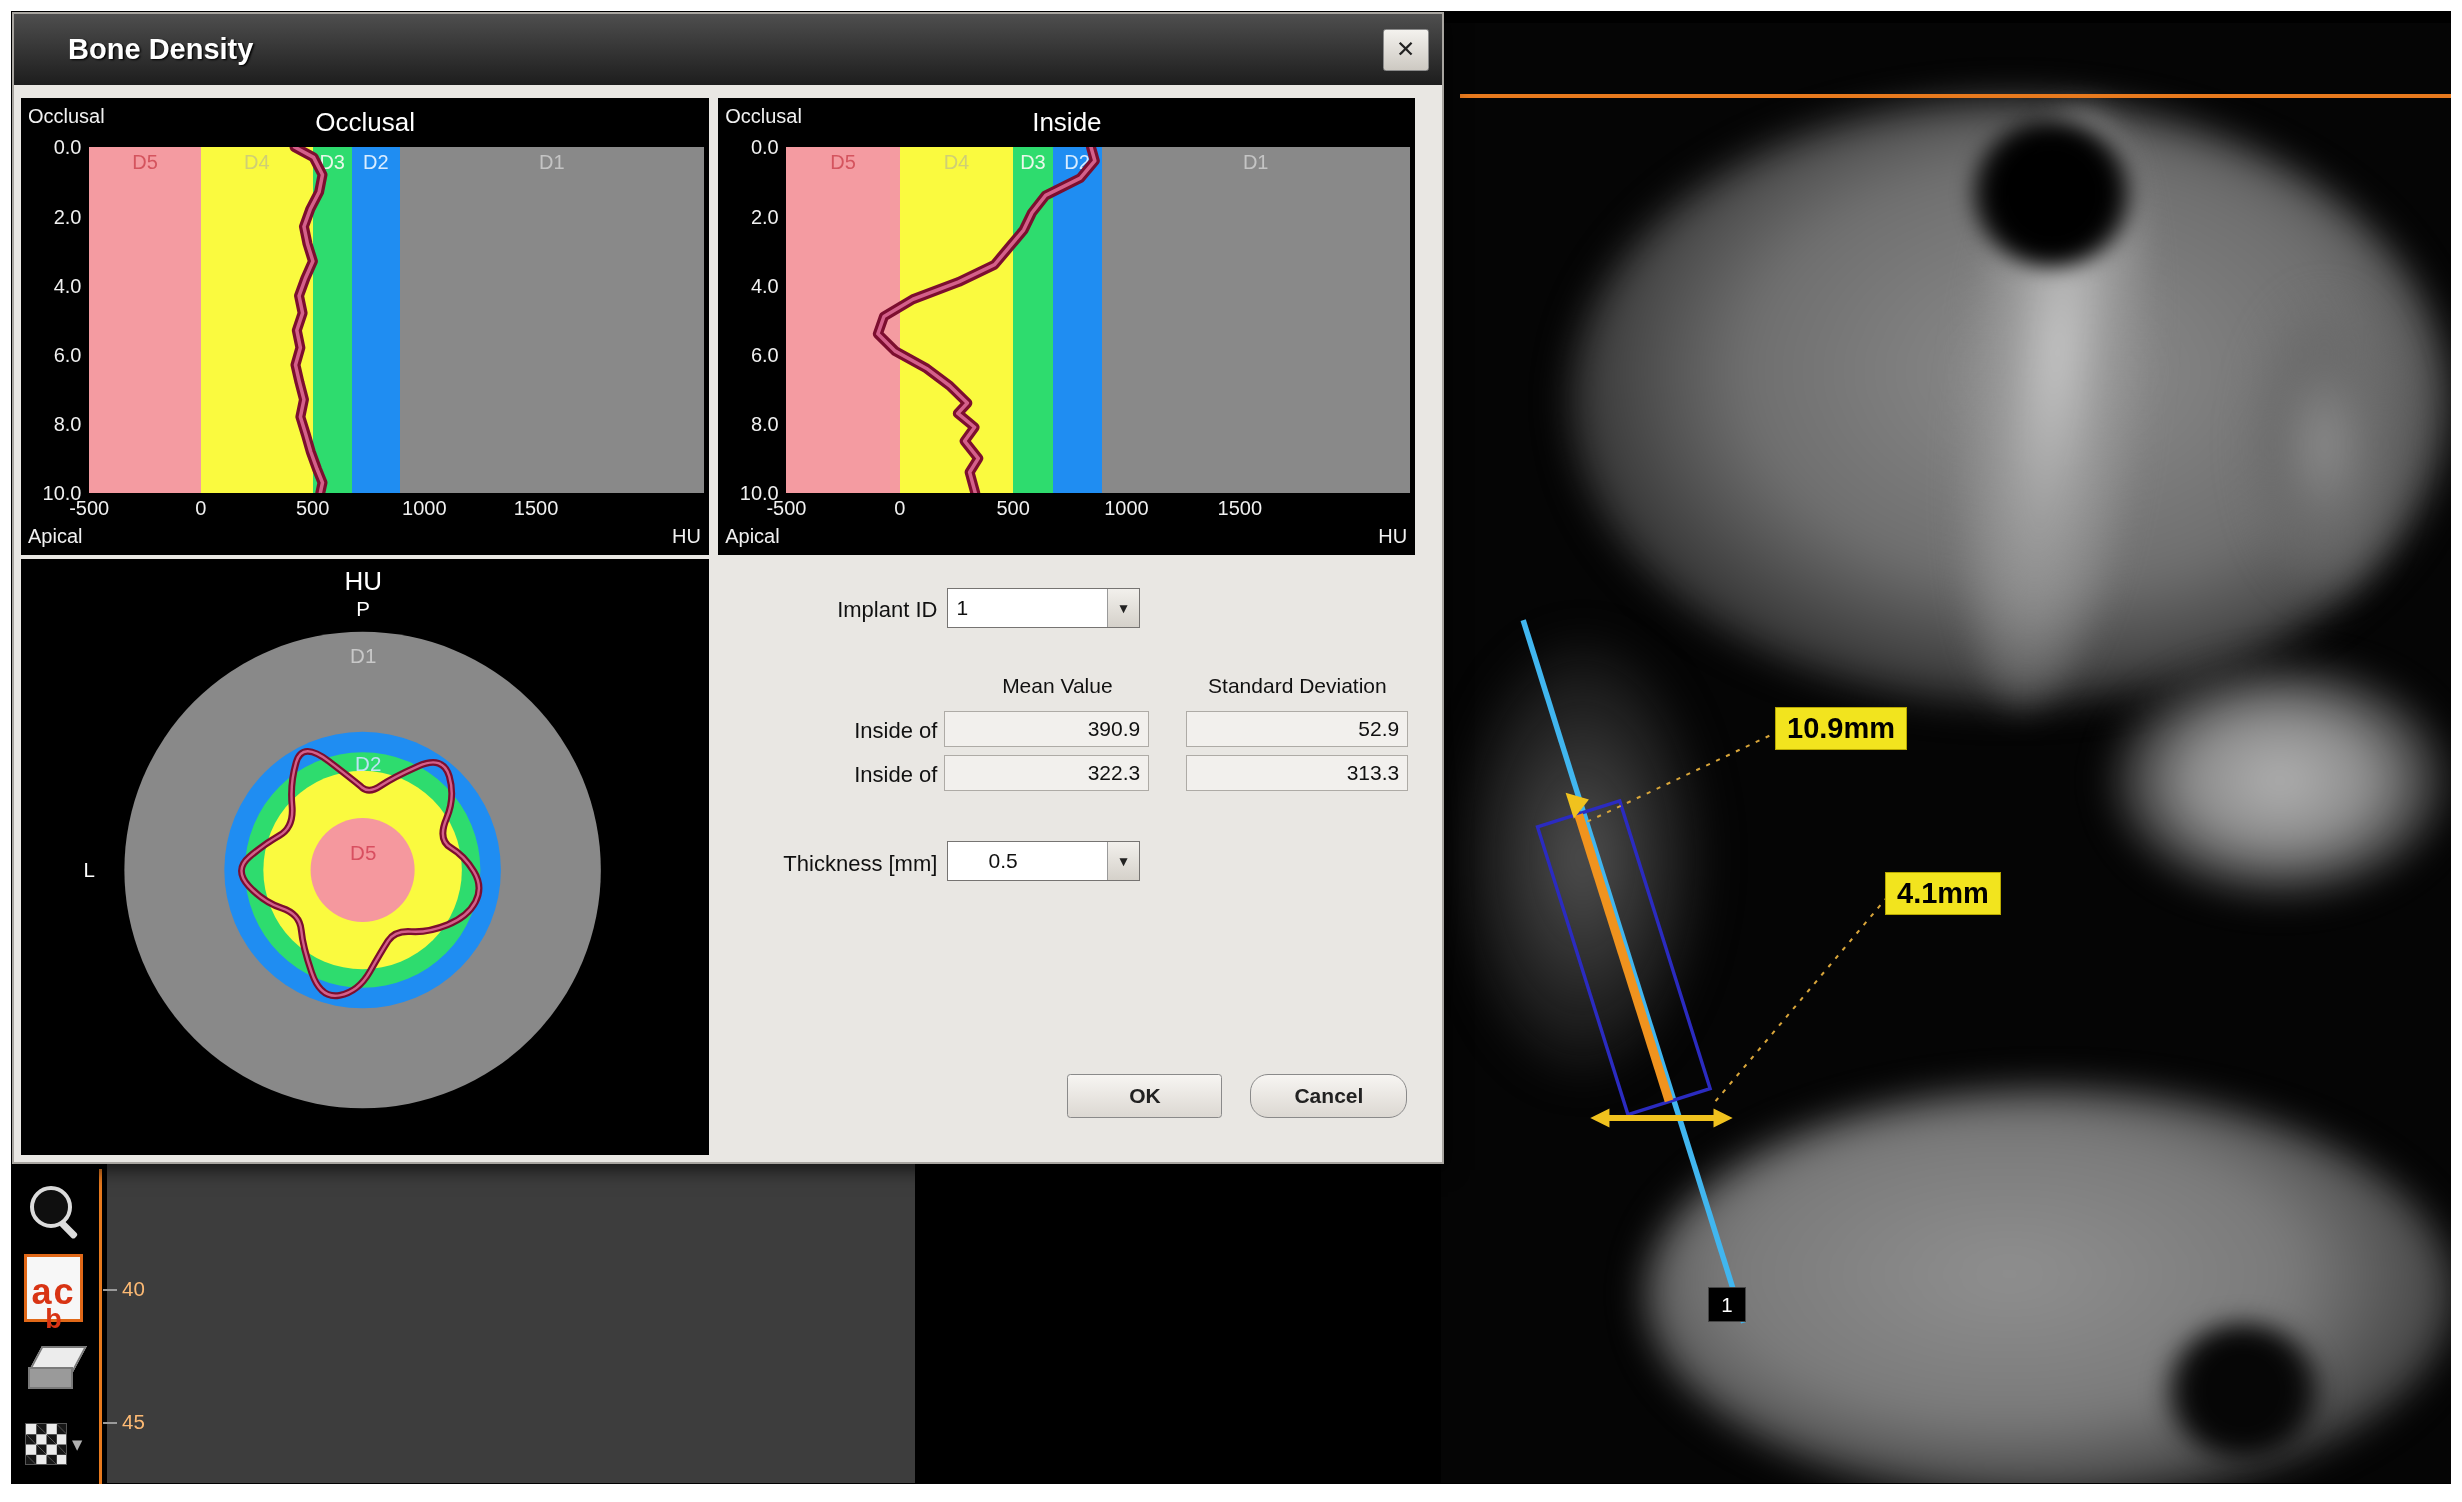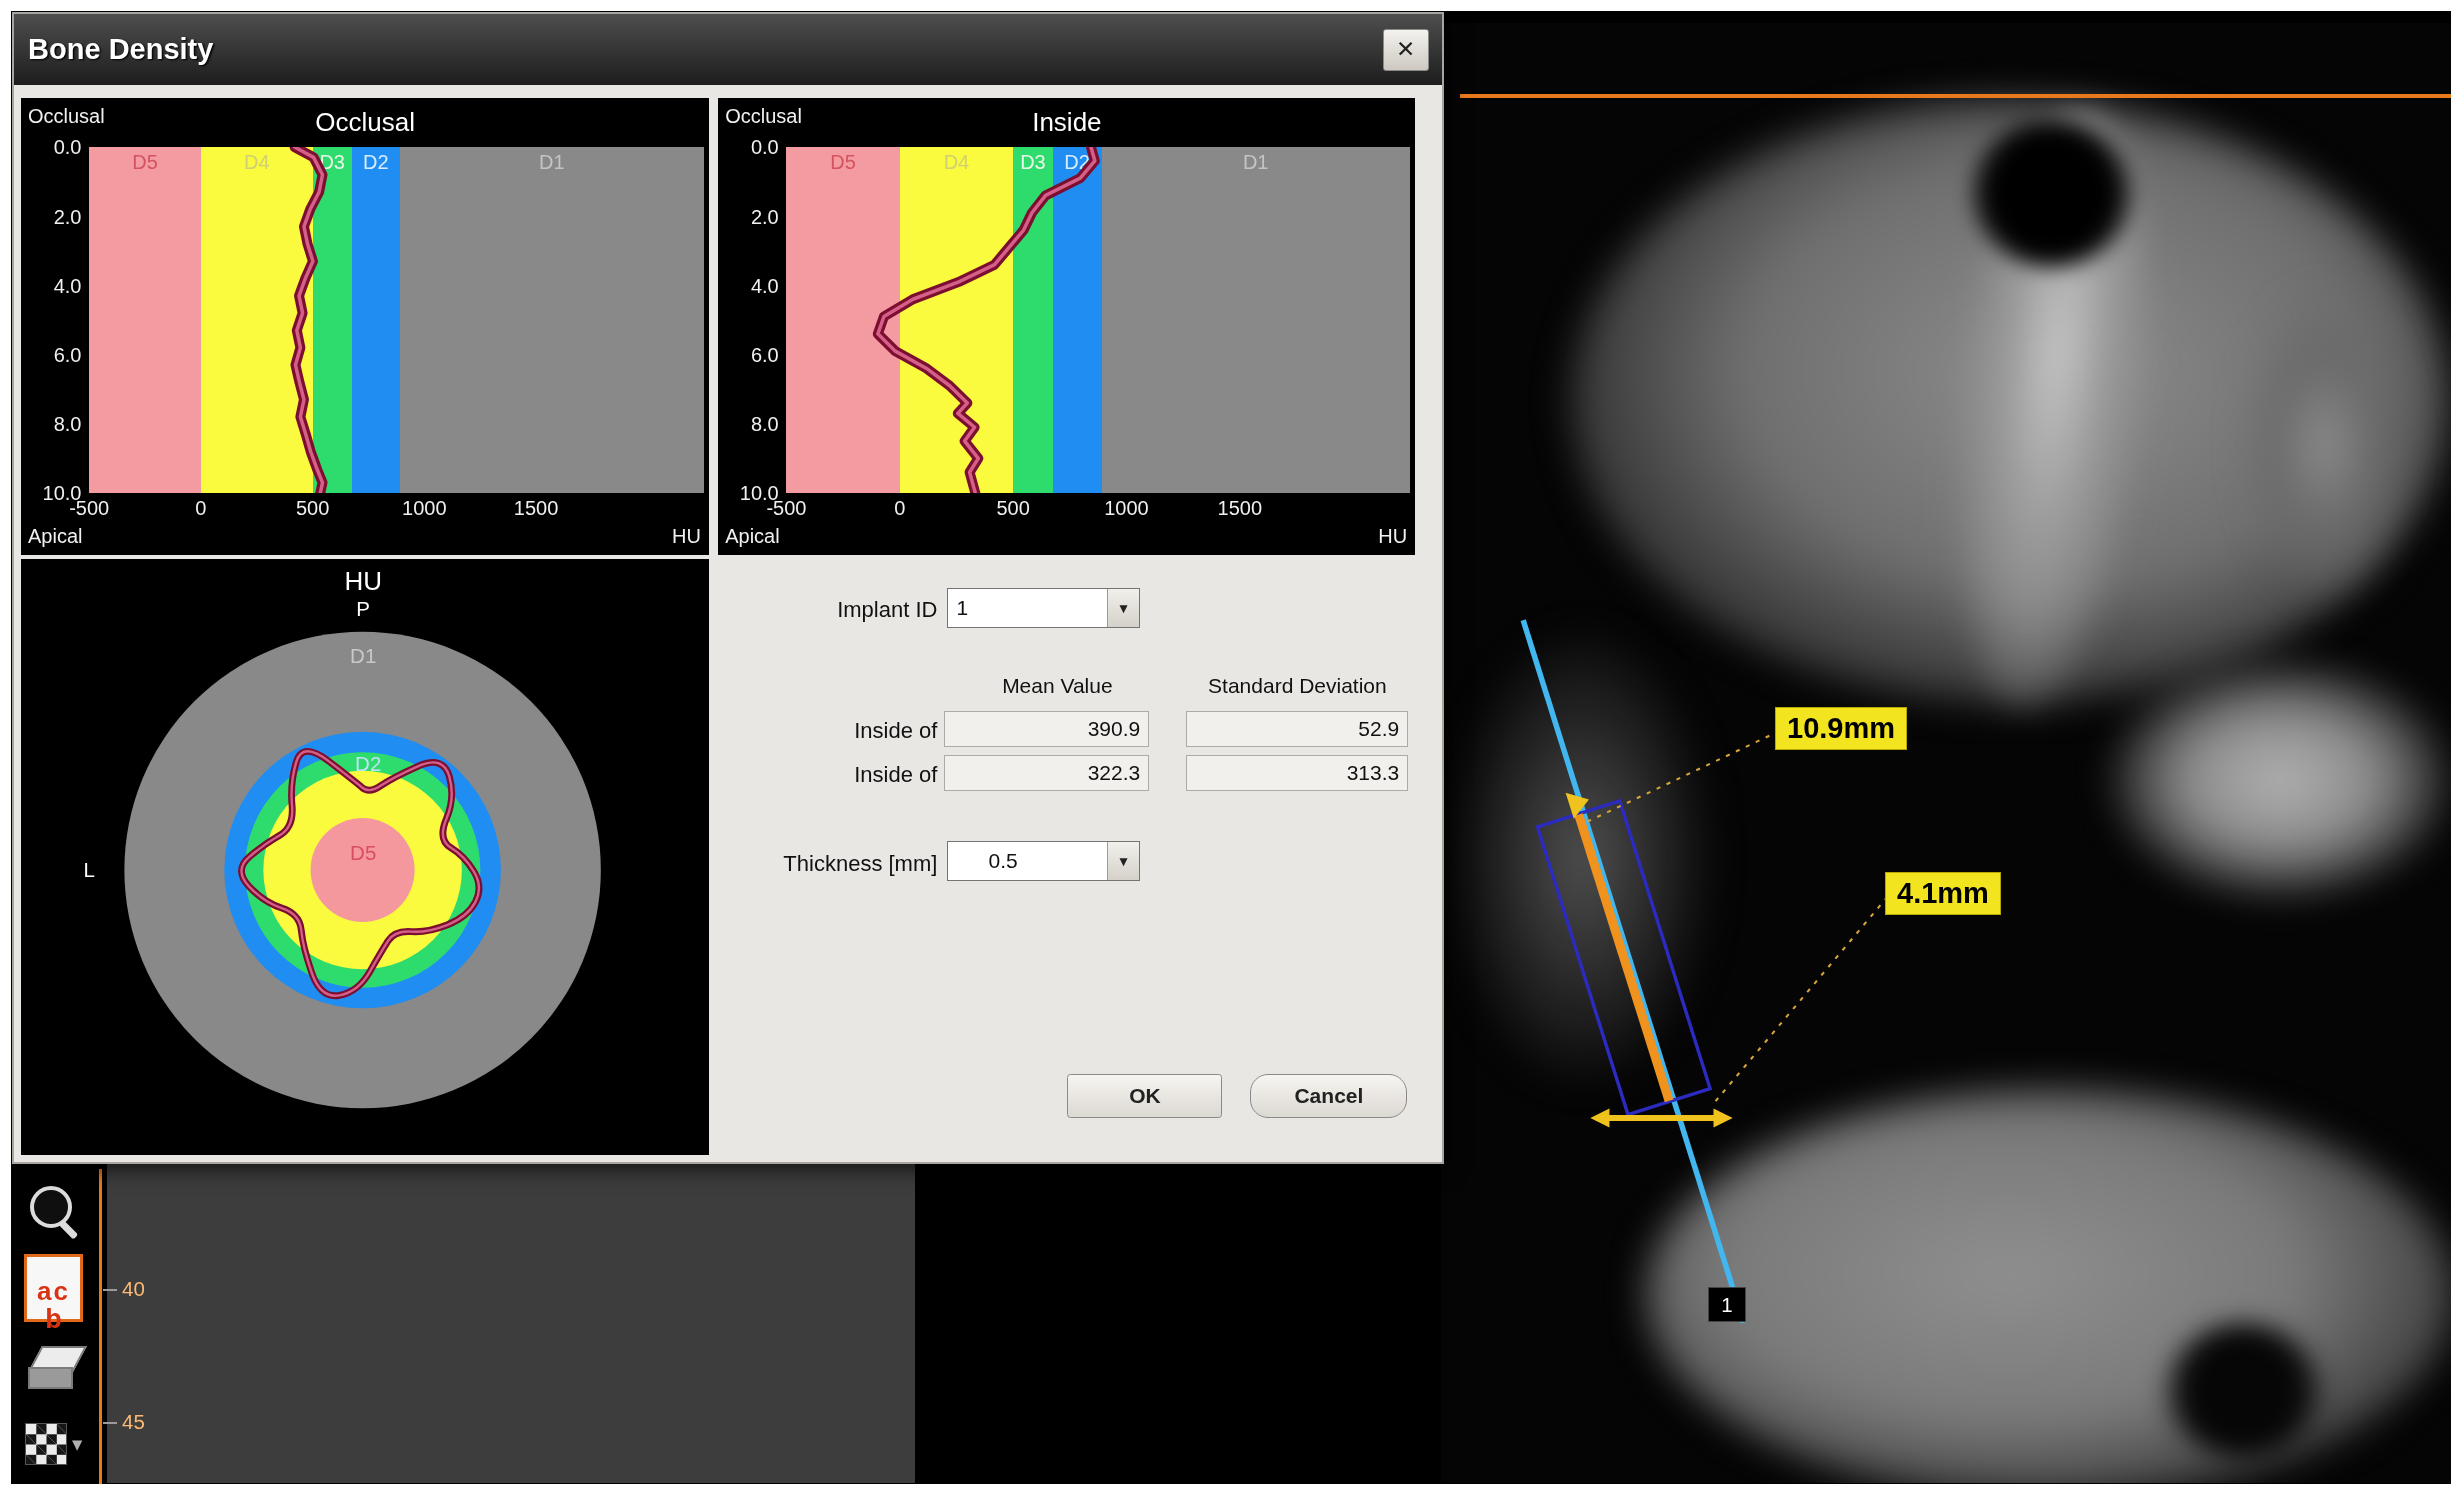--- a/index.html
+++ b/index.html
@@ -17,32 +17,32 @@
   
   .bottom-viewport{position:absolute;left:96px;top:1149px;width:808px;height:323px;background:#3d3d3d;}
   .ruler-line{position:absolute;left:88px;top:1158px;width:2.7px;height:315px;background:#e87a1e;z-index:3;}
   .ruler-tick{position:absolute;left:92px;width:13.7px;height:2.1px;background:#9a9a9a;z-index:3;}
   .ruler-num{position:absolute;left:111px;color:#fdba74;font-size:20.5px;z-index:3;}
   .tool{position:absolute;left:5.5px;width:74px;display:flex;align-items:center;justify-content:center;cursor:pointer;z-index:3;}
   .mag-wrap{position:relative;width:48px;height:55px;}
   .mag-circle{position:absolute;left:0;top:2.7px;width:34px;height:34px;border:4.8px solid #dcdcdc;border-radius:50%;background:rgba(255,255,255,0.06);}
   .mag-handle{position:absolute;width:20.5px;height:6.8px;background:#dcdcdc;transform:rotate(45deg);right:-1.4px;bottom:5.5px;border-radius:2.7px;}
   .annot-box{width:59px;height:68px;background:#f7f7f7;border:3.4px solid #e06818;display:flex;flex-direction:column;align-items:center;justify-content:center;font-weight:bold;color:#d83414;box-sizing:border-box;}
-  .annot-top{font-size:26px;line-height:29px;letter-spacing:2.1px;margin-top:34px;}
+  .annot-top{font-size:36px;line-height:29px;letter-spacing:2.1px;margin-top:34px;}
   .annot-bottom{font-size:27px;line-height:27px;}
   .slab-wrap{position:relative;width:59px;height:55px;}
   .slab-top{position:absolute;left:11px;top:5.5px;width:41px;height:22px;background:#ececec;border:2.1px solid #7a7a7a;transform:skewX(-28deg);}
   .slab-front{position:absolute;left:4.1px;top:27px;width:41px;height:18px;background:#9a9a9a;border:2.1px solid #7a7a7a;}
   .checker{width:40px;height:40px;background:#ececec;background-image:linear-gradient(45deg,#161616 25%,transparent 25%,transparent 75%,#161616 75%),linear-gradient(45deg,#161616 25%,transparent 25%,transparent 75%,#161616 75%);background-size:20.5px 20.5px;background-position:0 0,10.3px 10.3px;border:1.4px solid #555;}
   .tool-caret{color:#b0b0b0;font-size:20.5px;margin-left:5.5px;}
 
   
   .dialog{position:absolute;left:1.4px;top:1.4px;width:1428px;height:1148px;background:#e9e7e3;border:2.1px solid #a8a5a0;box-shadow:4.1px 5.5px 18px rgba(0,0,0,0.65);z-index:10;box-sizing:content-box;}
   .titlebar{position:absolute;left:0;top:0;right:0;height:71px;background:linear-gradient(#4e4e4e,#1d1d1d);display:flex;align-items:center;padding:0 13.7px;box-sizing:border-box;}
-  .title-text{color:#fff;font-size:29px;font-weight:bold;text-shadow:1.4px 1.4px 2.1px #000;}
+  .title-text{color:#fff;font-size:29px;font-weight:bold;text-shadow:1.4px 1.4px 2.1px #000;margin-left:40px;}
   .close-btn{margin-left:auto;width:44px;height:40px;background:linear-gradient(#f4f2ee,#cdc9c2);border:1.4px solid #8a8a8a;border-radius:2.7px;display:flex;align-items:center;justify-content:center;font-size:23px;color:#222;cursor:pointer;}
 
   .chart-panel{position:absolute;background:#000;}
   .cp-outside{left:6.8px;top:84px;width:688px;height:457px;}
   .cp-inside{left:704px;top:84px;width:697px;height:457px;}
   .chart-title{position:absolute;top:8.2px;left:0;width:100%;text-align:center;color:#fff;font-size:26px;}
   .axis-corner-top{position:absolute;left:6.8px;top:6.8px;color:#f0f0f0;font-size:20px;}
   .y-axis{position:absolute;left:0;top:49px;width:63px;height:346px;}
   .y-axis span{position:absolute;right:2.7px;transform:translateY(-50%);color:#f0f0f0;font-size:20px;}
   .plot{position:absolute;left:68px;top:49px;right:5.5px;height:346px;overflow:hidden;background:#666;}

